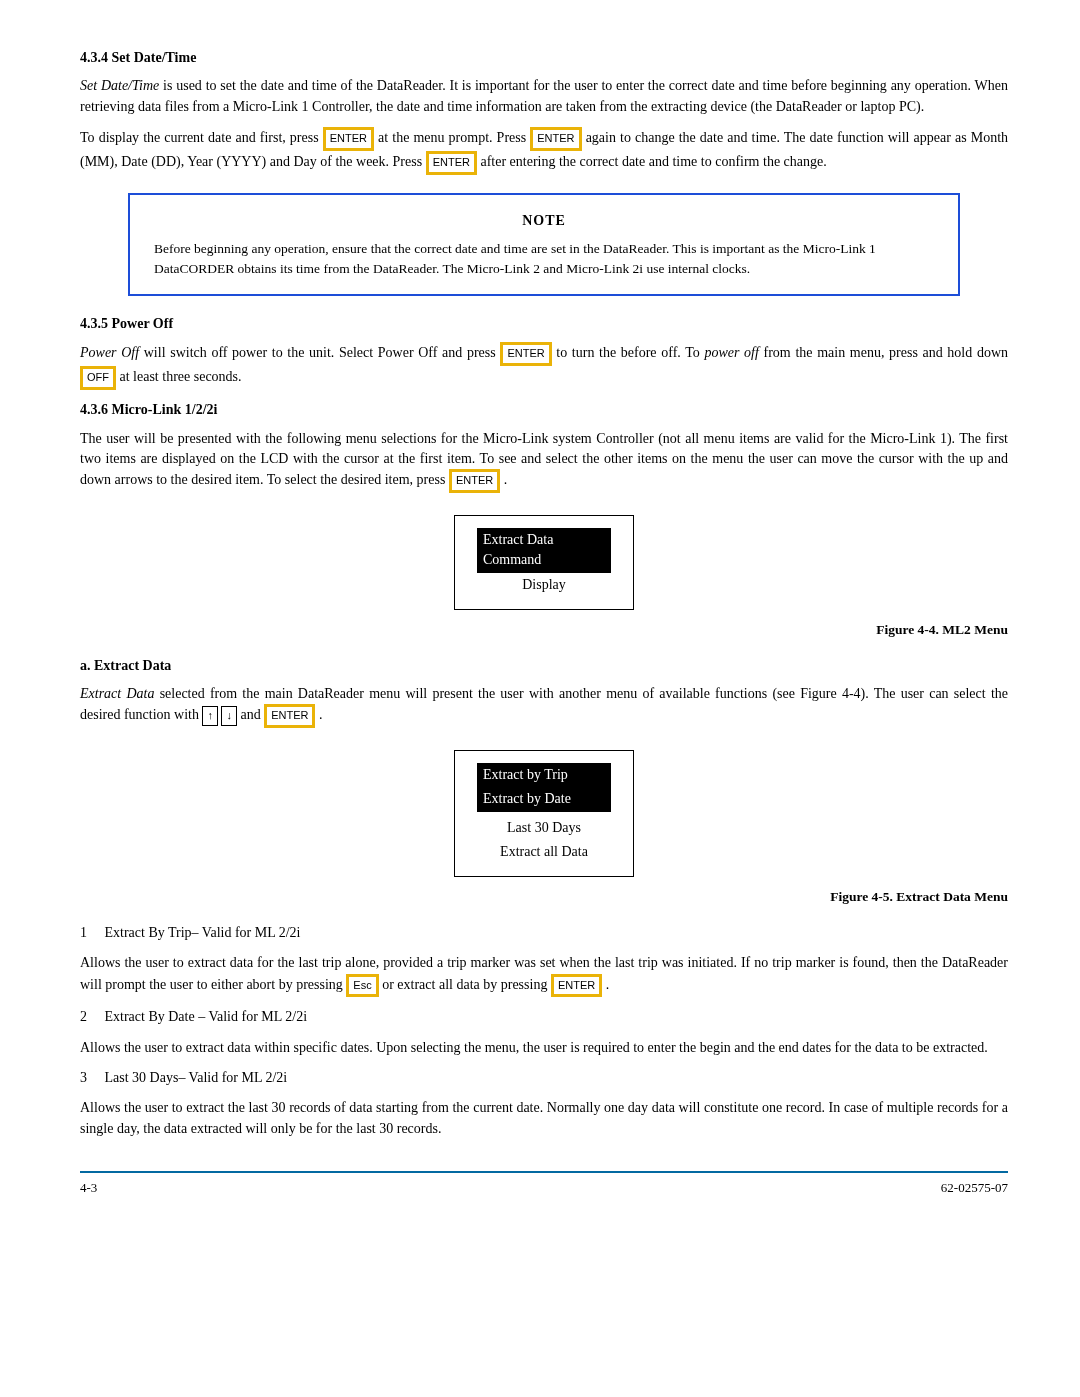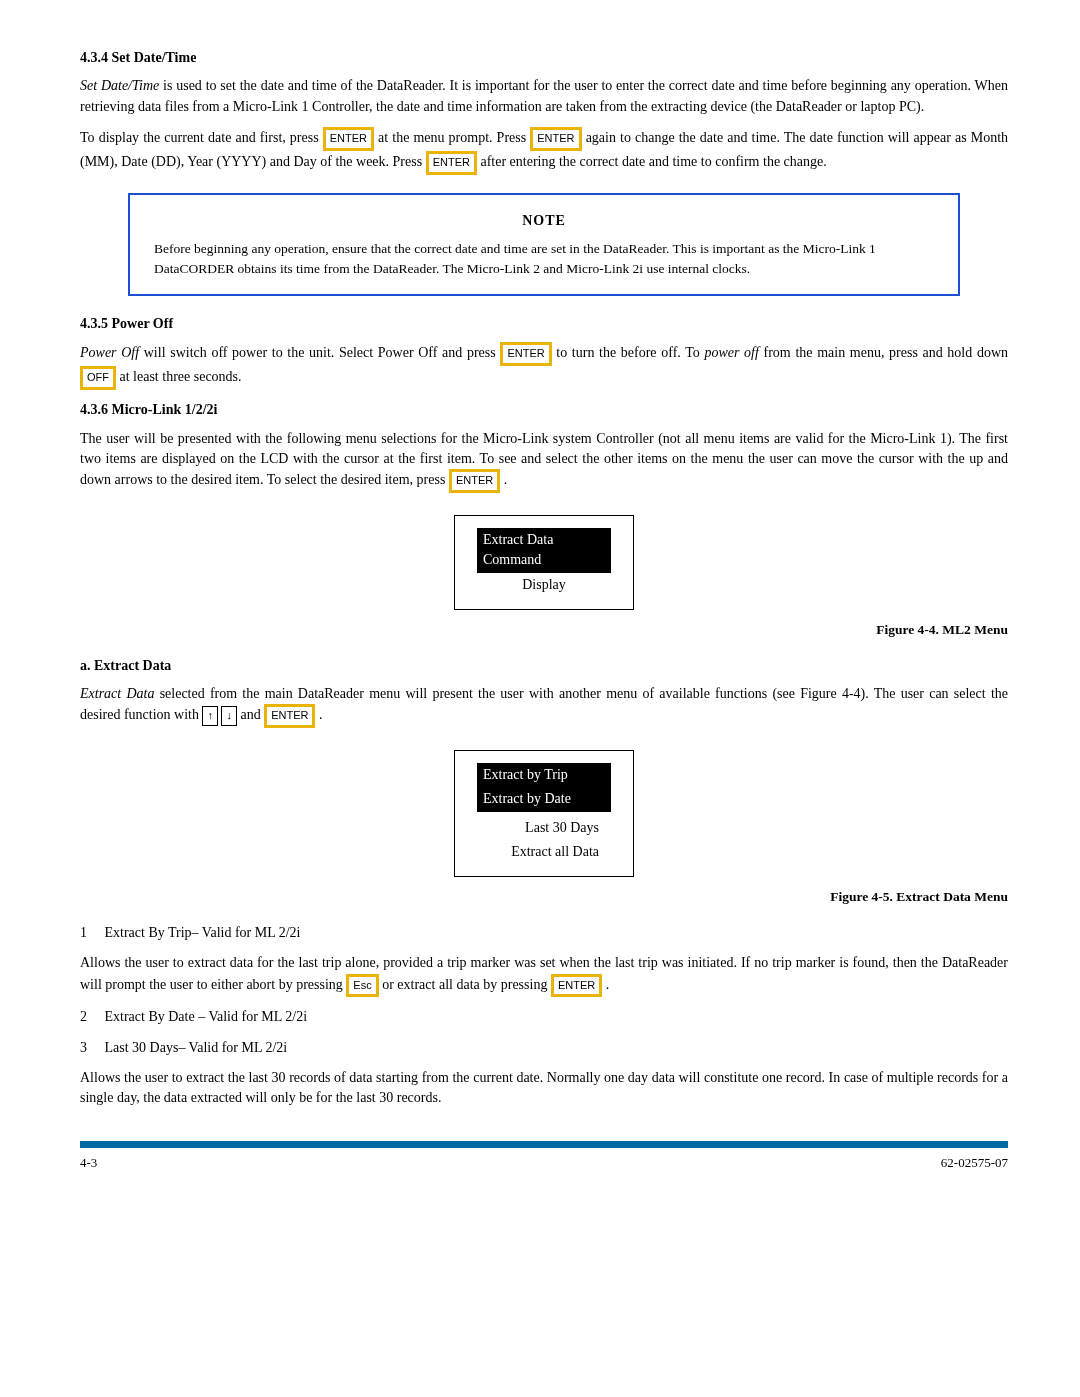--- a/index.html
+++ b/index.html
@@ -64,21 +64,21 @@
       background: #000;
       color: #fff;
       display: block;
       padding: 2px 6px;
       margin: 0 -6px;
       text-align: left;
     }
     .menu-item-normal {
       display: block;
       padding: 2px 6px;
-      text-align: right;
+      text-align: center;
     }
     .menu-item-normal-centered {
       display: block;
       padding: 2px 6px;
       text-align: center;
     }
     .figure-caption {
       text-align: right;
       font-weight: bold;
       font-size: 13.5px;
@@ -90,21 +90,21 @@
     .italic { font-style: italic; }
     .list-item {
       margin: 8px 0;
     }
     .list-number {
       font-weight: normal;
     }
     .footer {
       display: flex;
       justify-content: space-between;
-      border-top: 7px solid #0369a1;
+      border-top: 2px solid #0369a1;
       margin-top: 32px;
       padding-top: 6px;
       font-size: 13px;
     }
     .arrow-icon {
       display: inline-block;
       border: 1px solid #000;
       padding: 1px 4px;
       font-size: 11px;
       vertical-align: middle;
@@ -215,20 +215,21 @@
     <span>.</span>
   </p>
 </div>
 
 <div class="list-item">
   <p>
     <span class="list-number">2</span>
     <span>&nbsp;&nbsp;&nbsp;</span>
     <span>Extract By Date – Valid for ML 2/2i</span>
   </p>
+  <p>Allows the user to extract data within specific dates. Upon selecting the menu, the user is required to enter the begin and the end dates for the data to be extracted.</p>
 </div>
 
 <div class="list-item">
   <p>
     <span class="list-number">3</span>
     <span>&nbsp;&nbsp;&nbsp;</span>
     <span>Last 30 Days– Valid for ML 2/2i</span>
   </p>
   <p>Allows the user to extract the last 30 records of data starting from the current date. Normally one day data will constitute one record. In case of multiple records for a single day, the data extracted will only be for the last 30 records.</p>
 </div>

